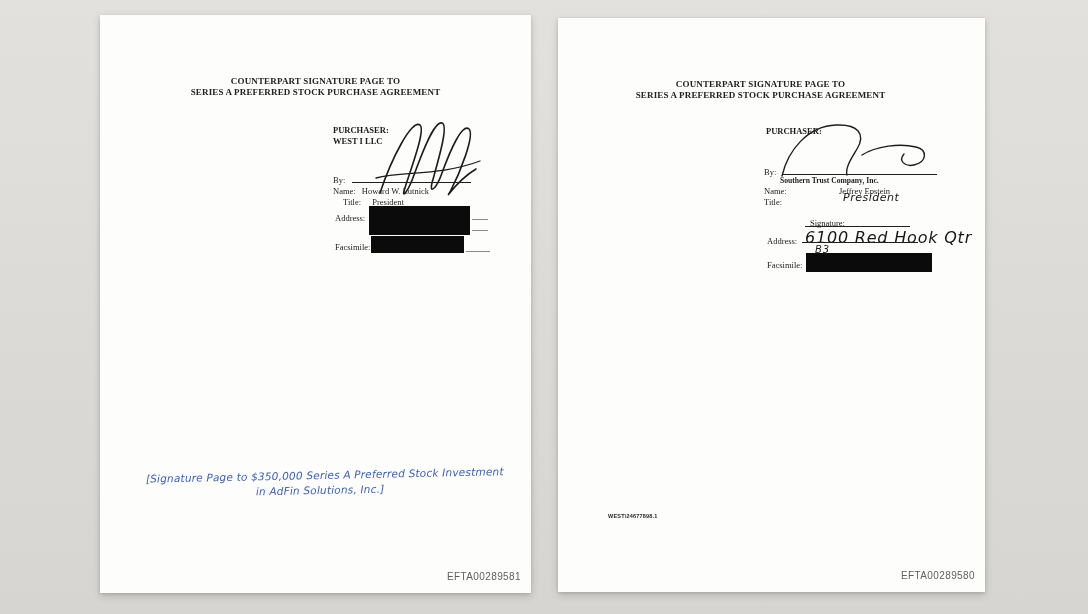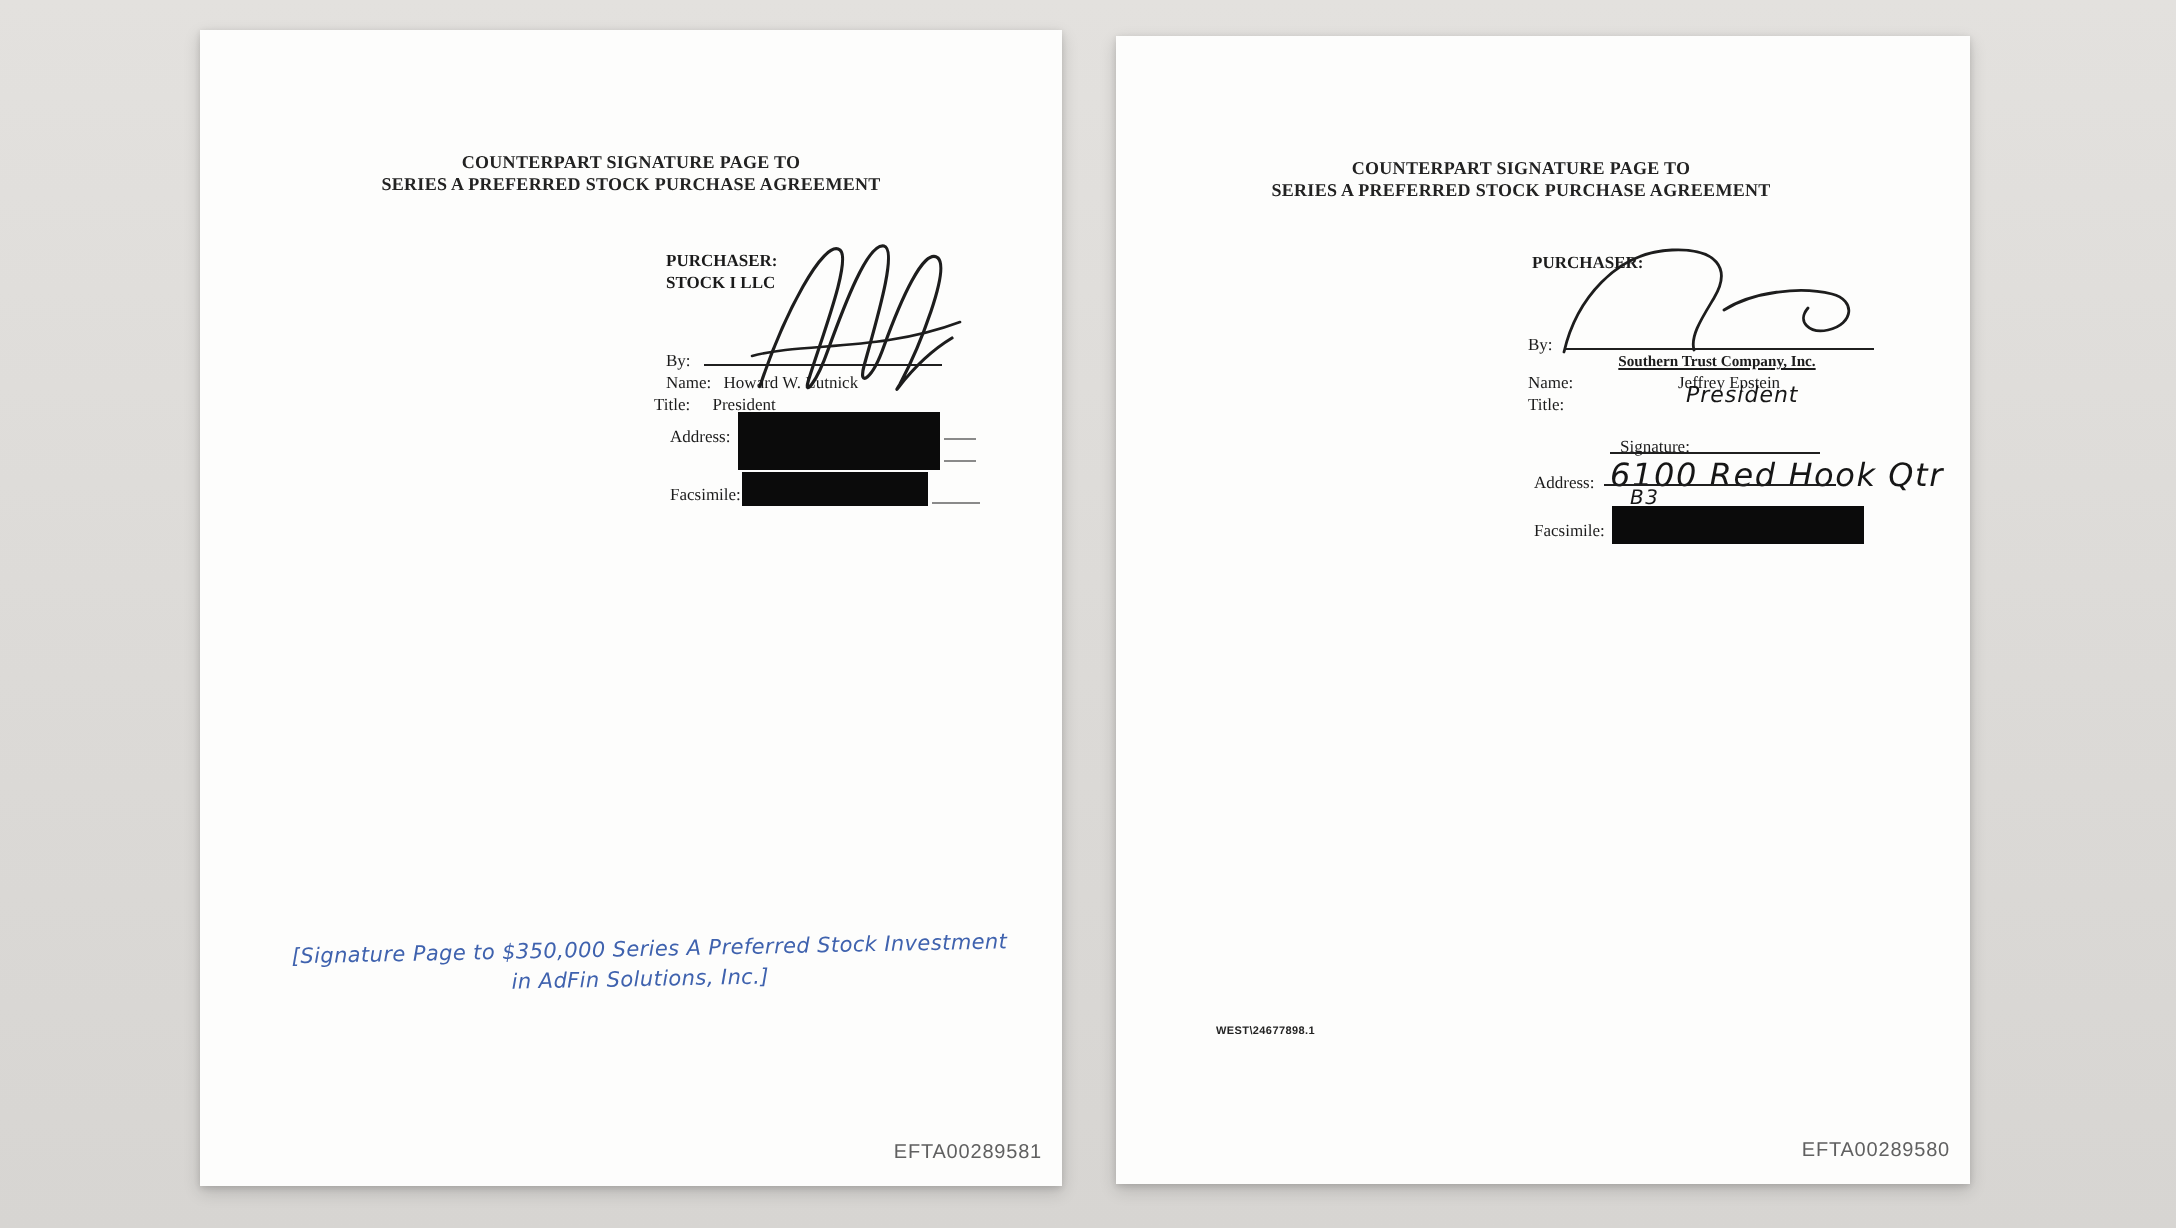--- a/index.html
+++ b/index.html
@@ -55,39 +55,39 @@
 
   <div class="page page-left">
 
     <div class="doc-header">
       <div>COUNTERPART SIGNATURE PAGE TO</div>
       <div>SERIES A PREFERRED STOCK PURCHASE AGREEMENT</div>
     </div>
 
     <div class="purchaser-block">
       <div>PURCHASER:</div>
-      <div>STOCK I LLC</div>
+      <div>WEST I LLC</div>
     </div>
 
     <svg class="sig" style="left:272px;top:96px;" width="112" height="94" viewBox="0 0 112 94">
       <path d="M8,82 C20,46 40,8 48,14 C54,19 38,60 32,80 C30,87 36,81 42,64 C50,42 62,10 70,12 C77,14 66,50 60,72 C57,83 64,79 70,62 C78,40 90,12 97,18 C103,24 88,62 78,81 C72,91 84,70 104,58" stroke-width="1.6"></path>
       <path d="M4,67 C30,60 68,65 108,50" stroke-width="1.3"></path>
     </svg>
 
     <div class="abs lbl" style="left:233px;top:159px;">
       <span>By:</span>
       <span class="uline" style="width:119px;margin-left:5px;"></span>
     </div>
 
     <div class="abs lbl" style="left:233px;top:171px;text-align:center;">
       <span>Name:</span>
       <span style="margin-left:4px;">Howard W. Lutnick</span>
     </div>
 
-    <div class="abs lbl" style="left:227px;top:182px;">
+    <div class="abs lbl" style="left:243px;top:182px;">
       <span>Title:</span>
       <span style="margin-left:9px;">President</span>
     </div>
 
     <div class="abs lbl" style="left:235px;top:198px;">Address:</div>
     <div class="redaction" style="left:269px;top:191px;width:101px;height:29px;"></div>
     <div class="tick" style="left:372px;top:204px;width:16px;"></div>
     <div class="tick" style="left:372px;top:215px;width:16px;"></div>
 
     <div class="abs lbl" style="left:235px;top:227px;">Facsimile:</div>
@@ -114,21 +114,21 @@
     <svg class="sig" style="left:216px;top:102px;" width="172" height="64" viewBox="0 0 172 64">
       <path d="M8,56 C14,30 34,6 62,5 C84,4 92,14 83,29 C77,39 71,48 73,55" stroke-width="1.4"></path>
       <path d="M88,35 C102,26 126,23 142,27 C154,30 153,42 140,45 C131,47 124,41 130,34" stroke-width="1.4"></path>
     </svg>
 
     <div class="abs lbl" style="left:206px;top:148px;">
       <span>By:</span>
       <span class="uline" style="width:155px;margin-left:4px;"></span>
     </div>
 
-    <div class="abs lbl bold" style="left:222px;top:158px;width:157px;text-align:center;font-size:7.6px;text-decoration:underline;">Southern Trust Company, Inc.</div>
+    <div class="abs lbl bold" style="left:222px;top:158px;width:157px;text-align:left;font-size:7.6px;">Southern Trust Company, Inc.</div>
 
     <div class="abs lbl" style="left:206px;top:168px;">Name:</div>
     <div class="abs lbl" style="left:281px;top:168px;">Jeffrey Epstein</div>
 
     <div class="abs lbl" style="left:206px;top:179px;">Title:</div>
     <div class="abs handwriting" style="left:285px;top:173px;font-size:11px;letter-spacing:.5px;">President</div>
 
     <div class="abs lbl" style="left:209px;top:200px;padding-left:43px;">Signature:</div>
     <div class="uline-abs" style="left:247px;top:208px;width:105px;"></div>
 

